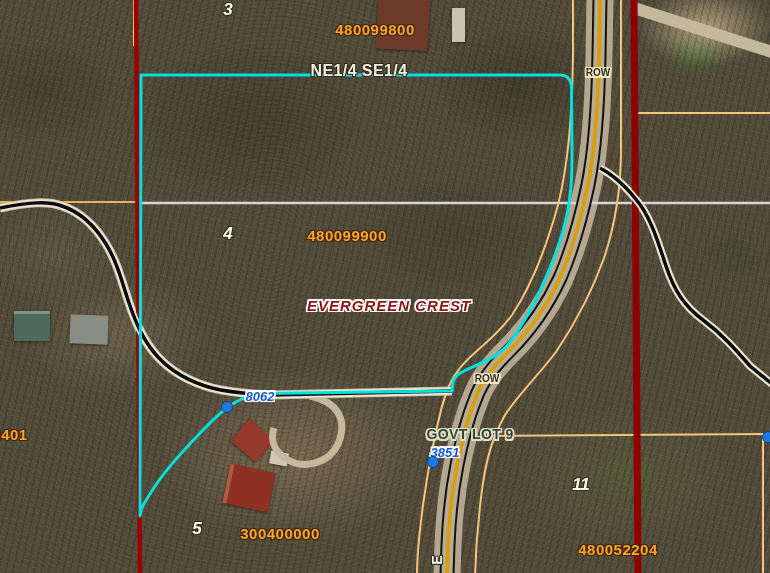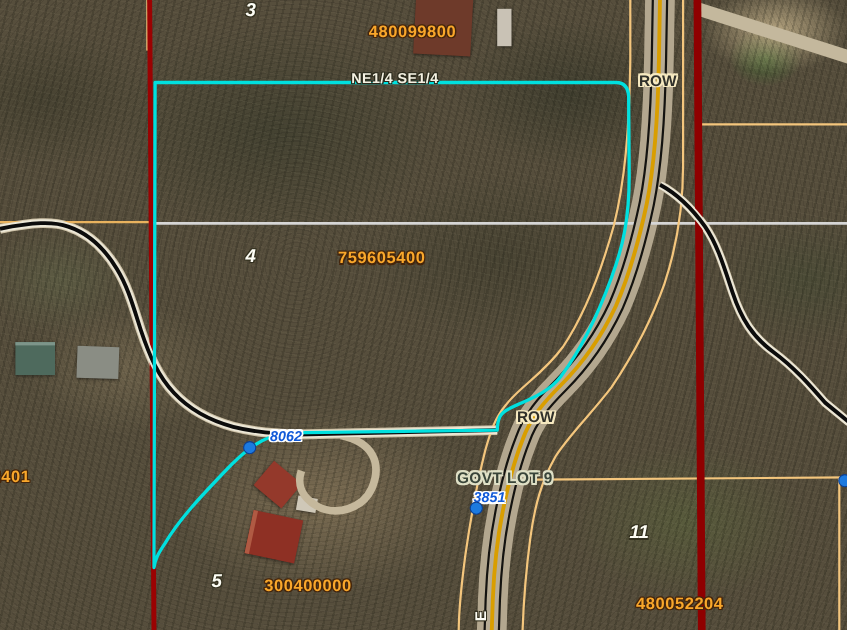--- a/index.html
+++ b/index.html
@@ -35,23 +35,23 @@
   svg.overlay{position:absolute;left:0;top:0;}
   
   .lbl{position:absolute;transform:translate(-50%,-50%);white-space:nowrap;
        font-weight:bold;pointer-events:none;line-height:1;}
   .parcel-num{color:#f9a72b;font-size:15px;letter-spacing:.5px;
     text-shadow:-1px -1px 0 #45260c,1px -1px 0 #45260c,-1px 1px 0 #45260c,
                  1px 1px 0 #45260c,0 -1px 0 #45260c,0 1px 0 #45260c,
                 -1px 0 0 #45260c,1px 0 0 #45260c;text-align:right;}
   .section-num{color:#fdfdf5;font-style:italic;font-size:17px;
     text-shadow:-1px -1px 0 #33301f,1px -1px 0 #33301f,-1px 1px 0 #33301f,1px 1px 0 #33301f;}
-  .white-lbl{color:#f4f1e2;font-size:13px;letter-spacing:.4px;
+  .white-lbl{color:#f4f1e2;font-size:16px;letter-spacing:.4px;
     text-shadow:-1px -1px 0 #2a2a1c,1px -1px 0 #2a2a1c,-1px 1px 0 #2a2a1c,1px 1px 0 #2a2a1c;}
-  .row-lbl{color:#30302a;font-size:14px;
+  .row-lbl{color:#30302a;font-size:10px;
     text-shadow:-1.5px -1.5px 0 #f6e9c0,1.5px -1.5px 0 #f6e9c0,-1.5px 1.5px 0 #f6e9c0,
                  1.5px 1.5px 0 #f6e9c0,0 -1.5px 0 #f6e9c0,0 1.5px 0 #f6e9c0,
                 -1.5px 0 0 #f6e9c0,1.5px 0 0 #f6e9c0;}
   .govt-lbl{color:#39453a;font-size:14px;letter-spacing:.4px;
     text-shadow:-1.5px -1.5px 0 #dfe0c6,1.5px -1.5px 0 #dfe0c6,-1.5px 1.5px 0 #dfe0c6,
                  1.5px 1.5px 0 #dfe0c6,0 -1.5px 0 #dfe0c6,0 1.5px 0 #dfe0c6,
                 -1.5px 0 0 #dfe0c6,1.5px 0 0 #dfe0c6;}
   .subdiv-lbl{color:#8e1313;font-style:italic;font-size:15px;letter-spacing:1px;
     text-shadow:-1.5px -1.5px 0 #fff,1.5px -1.5px 0 #fff,-1.5px 1.5px 0 #fff,
                  1.5px 1.5px 0 #fff,0 -1.5px 0 #fff,0 1.5px 0 #fff,
@@ -112,24 +112,25 @@
     <path d="M600,168 C615,176 628,188 641,206 C652,222 658,242 666,266 C674,290 684,306 703,320 C722,334 736,350 750,366 L772,384" fill="none" stroke="#0c0c0c" stroke-width="3.5"></path>
 
     <path d="M141,75 L560,75 Q571,75 571.5,88 L572,160 C572,200 566,225 556,252 C544,285 528,318 510,342 C498,358 478,364 462,372 C455,375.5 452.5,380 452,391 L262,393.5 C238,396 222,410 203,430 C183,451 163,472 150,494 C144,503 141,508 140,516 Z" fill="none" stroke="#00e0df" stroke-width="3" stroke-linejoin="round"></path>
   </svg>
 
   <div class="lbl section-num" style="left:228px;top:9px">3</div>
   <div class="lbl parcel-num" style="left:375px;top:29px">480099800</div>
   <div class="lbl white-lbl" style="left:359px;top:71px">NE1/4 SE1/4</div>
   <div class="lbl row-lbl" style="left:598px;top:73px">ROW</div>
   <div class="lbl section-num" style="left:228px;top:233px">4</div>
-  <div class="lbl parcel-num" style="left:347px;top:235px">759605400</div>
+  <div class="lbl parcel-num" style="left:347px;top:235px">480099900</div>
+  <div class="lbl subdiv-lbl" style="left:389px;top:305px">EVERGREEN CREST</div>
   <div class="lbl addr-lbl" style="left:243px;top:396px">8062</div>
   <div class="lbl row-lbl" style="left:487px;top:379px">ROW</div>
-  <div class="lbl govt-lbl" style="left:459px;top:434px">GOVT LOT 9</div>
+  <div class="lbl govt-lbl" style="left:470px;top:434px">GOVT LOT 9</div>
   <div class="lbl addr-lbl" style="left:428px;top:452px">3851</div>
   <div class="lbl section-num" style="left:581px;top:484px">11</div>
   <div class="lbl parcel-num" style="left:618px;top:549px">480052204</div>
   <div class="lbl parcel-num" style="left:280px;top:533px">300400000</div>
   <div class="lbl section-num" style="left:197px;top:528px">5</div>
   <div class="lbl parcel-num" style="left:10px;top:434px">2401</div>
   <div class="lbl rot-lbl" style="left:437px;top:560px">E</div>
 
   <div class="addr-dot" style="left:227px;top:407px"></div>
   <div class="addr-dot" style="left:433px;top:462px"></div>

